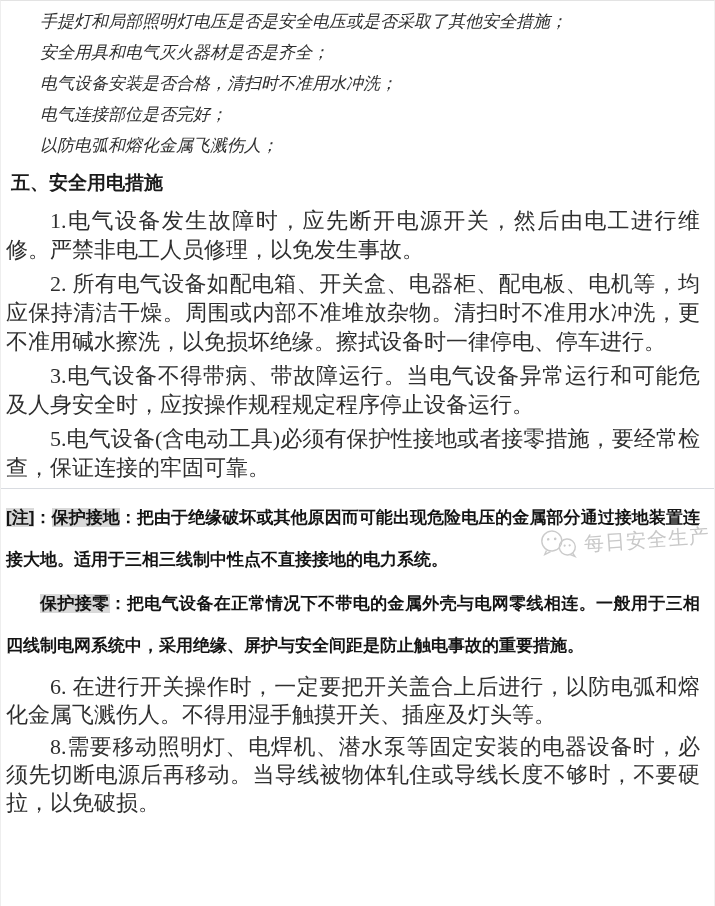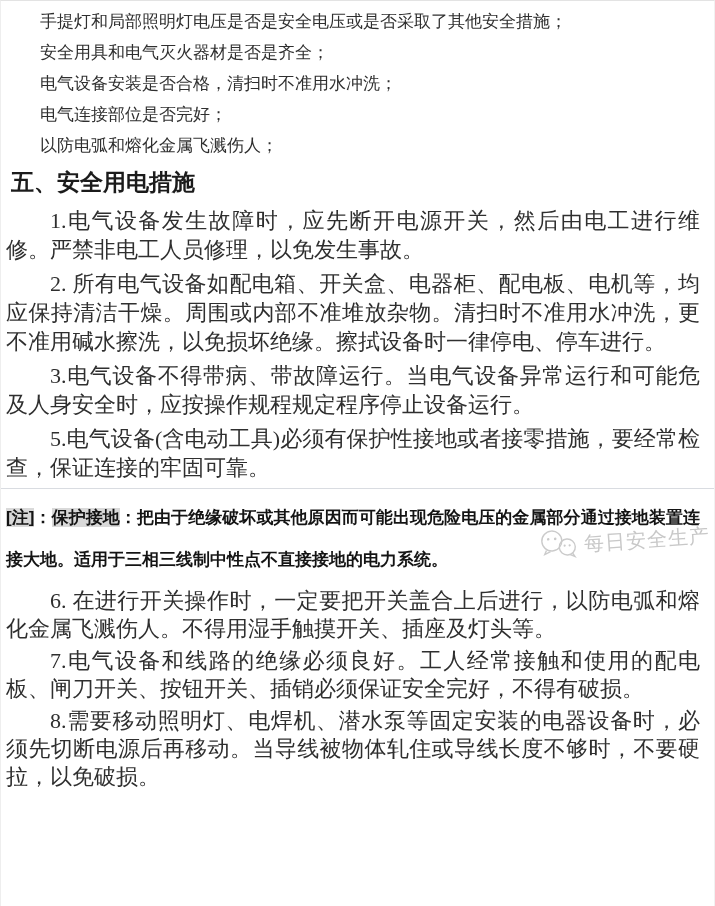--- a/index.html
+++ b/index.html
@@ -9,24 +9,24 @@
   }
   .page{
     position:relative;width:715px;height:906px;box-sizing:border-box;
     padding:5px 14px 0 5px;
     border-top:1px solid #e3e3e3;
     border-left:1px solid #eeeeee;
     border-right:1px solid #f1f1f1;
     color:#2f2f2f;
   }
   .intro p{
-    margin:0;font-size:17px;line-height:31px;text-indent:2em;white-space:nowrap;
+    margin:0;font-size:17px;line-height:31px;text-indent:2em;white-space:nowrap;font-style:italic;
   }
   .heading{
-    margin:7px 0 0 5px;font-size:23px;line-height:29px;font-weight:bold;color:#1b1b1b;
+    margin:7px 0 0 5px;font-size:19px;line-height:29px;font-weight:bold;color:#1b1b1b;
     font-family:"Liberation Serif","DejaVu Serif",serif;
   }
   .para{
     margin:5px 0 0 0;font-size:22px;line-height:29px;text-indent:2em;
     text-align:justify;text-justify:inter-ideograph;
   }
   .para.first{margin-top:9px;}
   .seam{
     border:0;border-top:1px solid #d9dce1;height:0;
     margin:6px -14px 0 -5px;
@@ -91,21 +91,21 @@
         </g>
       </svg>
     </span>
     <span class="wm-text">每日安全生产</span>
   </div>
 
   <hr class="seam">
 
   <div class="note">
     <p><span class="hl">[注]</span><span>：</span><span class="hl">保护接地</span><span>：</span><span>把由于绝缘破坏或其他原因而可能出现危险电压的金属部分通过接地装置连接大地。适用于三相三线制中性点不直接接地的电力系统。</span></p>
+    <p class="indent2"><span class="hl">保护接零</span><span>：</span><span>把电气设备在正常情况下不带电的金属外壳与电网零线相连。一般用于三相四线制电网系统中，采用绝缘、屏护与安全间距是防止触电事故的重要措施。</span></p>
   </div>
 
   <div class="more">
     <p class="para first">6. 在进行开关操作时，一定要把开关盖合上后进行，以防电弧和熔化金属飞溅伤人。不得用湿手触摸开关、插座及灯头等。</p>
-    <p class="para">7.电气设备和线路的绝缘必须良好。工人经常接触和使用的配电板、闸刀开关、按钮开关、插销必须保证安全完好，不得有破损。</p>
     <p class="para">8.需要移动照明灯、电焊机、潜水泵等固定安装的电器设备时，必须先切断电源后再移动。当导线被物体轧住或导线长度不够时，不要硬拉，以免破损。</p>
   </div>
 
 </div>
 
 </body></html>

